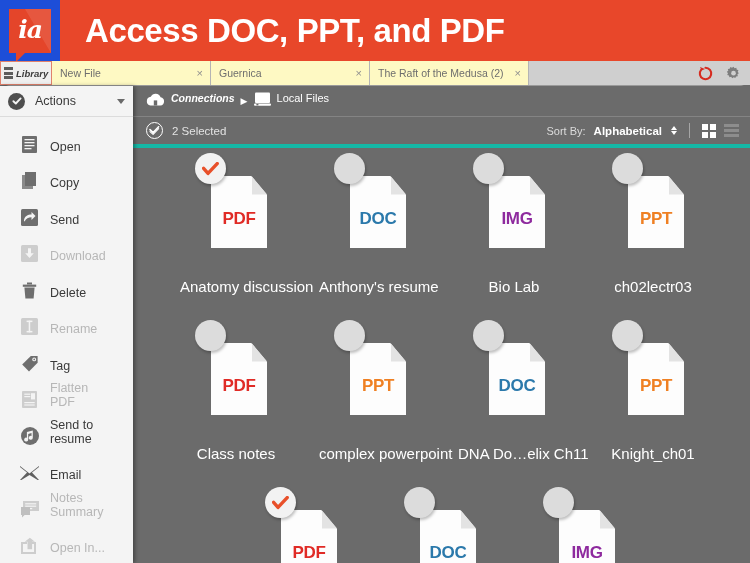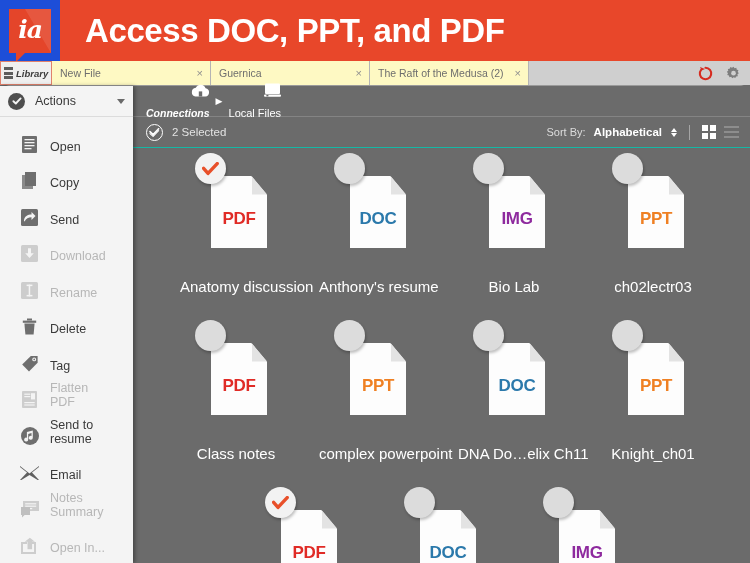--- a/index.html
+++ b/index.html
@@ -111,27 +111,27 @@
   .act .lbl{font-size:12.5px;color:#3a3a3a;margin-left:11px;}
   .act.dim .lbl{color:#b7b7b7;}
   .act svg{display:block;}
 
   
   .main{position:absolute;left:133px;top:86px;width:617px;height:477px;background:#6b6b6b;}
   .breadcrumb{
     height:31px;display:flex;align-items:center;padding-left:13px;
     border-bottom:1px solid #848484;box-sizing:border-box;gap:6px;
   }
-  .bc-item{display:flex;align-items:flex-end;gap:6px;flex-direction:column;}
+  .bc-item{display:flex;align-items:flex-start;gap:6px;}
   .bc-text{color:#ffffff;font-size:10.5px;font-style:italic;font-weight:bold;}
   .bc-text.plain{font-style:normal;font-weight:normal;font-size:11px;}
   .bc-arrow{color:#fff;font-size:9px;}
   .toolbar{
     height:31px;display:flex;align-items:center;justify-content:space-between;
-    padding:0 11px 0 13px;box-sizing:border-box;border-bottom:1px solid #14b8a6;
+    padding:0 11px 0 13px;box-sizing:border-box;border-bottom:4px solid #14b8a6;
   }
   .tb-left{display:flex;align-items:center;gap:9px;}
   .sel-ico{width:17px;height:17px;border-radius:50%;border:1.6px solid #fff;
     display:flex;align-items:center;justify-content:center;box-sizing:border-box;}
   .sel-txt{color:#e3e3e3;font-size:11.5px;}
   .tb-right{display:flex;align-items:center;gap:8px;}
   .sortlbl{color:#dcdcdc;font-size:11px;}
   .sortval{color:#ffffff;font-size:11.5px;font-weight:bold;}
   .updown{display:flex;flex-direction:column;gap:1px;align-items:center;margin-left:1px;}
   .updown .u{width:0;height:0;border-left:3.5px solid transparent;border-right:3.5px solid transparent;border-bottom:4px solid #fff;}
@@ -271,43 +271,43 @@
     <div class="act dim">
       <span class="ico">
         <svg width="17" height="17" viewBox="0 0 17 17">
             <rect x="0" y="0" width="17" height="17" rx="1.5" fill="#cdcdcd"></rect>
             <path d="M7 3.2 h3 v5 h2.8 L8.5 13 L4.2 8.2 H7 Z" fill="#f4f4f4"></path>
           </svg>
       </span>
       <span class="lbl">Download</span>
     </div>
 
+    <div class="act">
+      <span class="ico">
+        <svg width="15" height="17" viewBox="0 0 15 17">
+            <rect x="5" y="0.5" width="5" height="2" fill="#6e6e6e"></rect>
+            <rect x="0.8" y="2.6" width="13.4" height="2.2" fill="#6e6e6e"></rect>
+            <path d="M2.4 5.4 h10.2 l-1 11.2 h-8.2 Z" fill="#6e6e6e"></path>
+          </svg>
+      </span>
+      <span class="lbl">Delete</span>
+    </div>
+
     <div class="act dim">
       <span class="ico">
         <svg width="17" height="17" viewBox="0 0 17 17">
             <rect x="0" y="0" width="17" height="17" rx="1.5" fill="#cdcdcd"></rect>
             <g fill="#f4f4f4">
               <rect x="7.7" y="2.6" width="1.5" height="11.8"></rect>
               <rect x="5.6" y="2.6" width="5.8" height="1.5"></rect>
               <rect x="5.6" y="12.9" width="5.8" height="1.5"></rect>
             </g>
           </svg>
       </span>
       <span class="lbl">Rename</span>
-    </div>
-
-    <div class="act">
-      <span class="ico">
-        <svg width="15" height="17" viewBox="0 0 15 17">
-            <rect x="5" y="0.5" width="5" height="2" fill="#6e6e6e"></rect>
-            <rect x="0.8" y="2.6" width="13.4" height="2.2" fill="#6e6e6e"></rect>
-            <path d="M2.4 5.4 h10.2 l-1 11.2 h-8.2 Z" fill="#6e6e6e"></path>
-          </svg>
-      </span>
-      <span class="lbl">Delete</span>
     </div>
 
     <div class="act">
       <span class="ico">
         <svg width="18" height="17" viewBox="0 0 18 17">
             <path d="M9.8 1 H16.6 V7.8 L8 16.4 L1.2 9.6 Z" fill="#6e6e6e"></path>
             <circle cx="13.2" cy="4.4" r="1.9" fill="#f4f4f4"></circle>
             <circle cx="13.2" cy="4.4" r="0.85" fill="#6e6e6e"></circle>
           </svg>
       </span>

